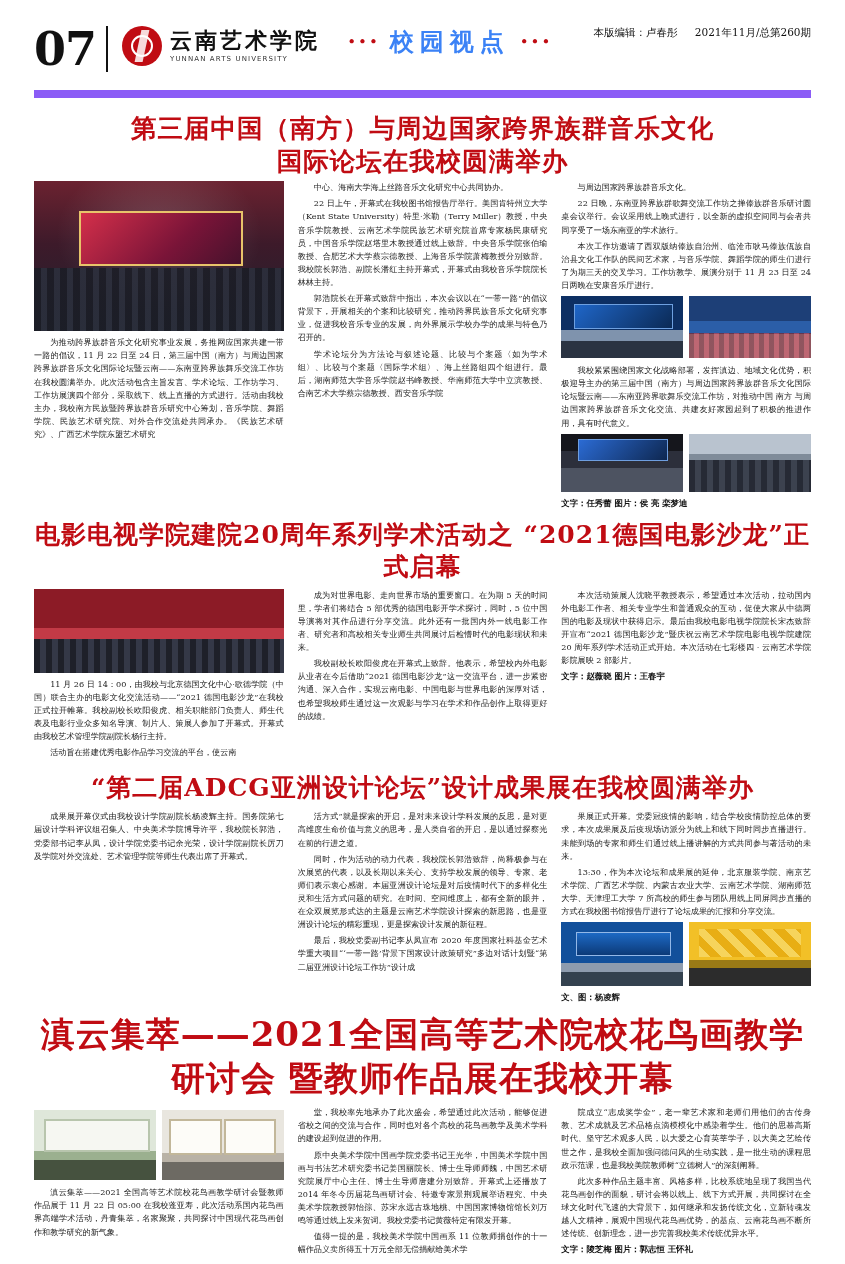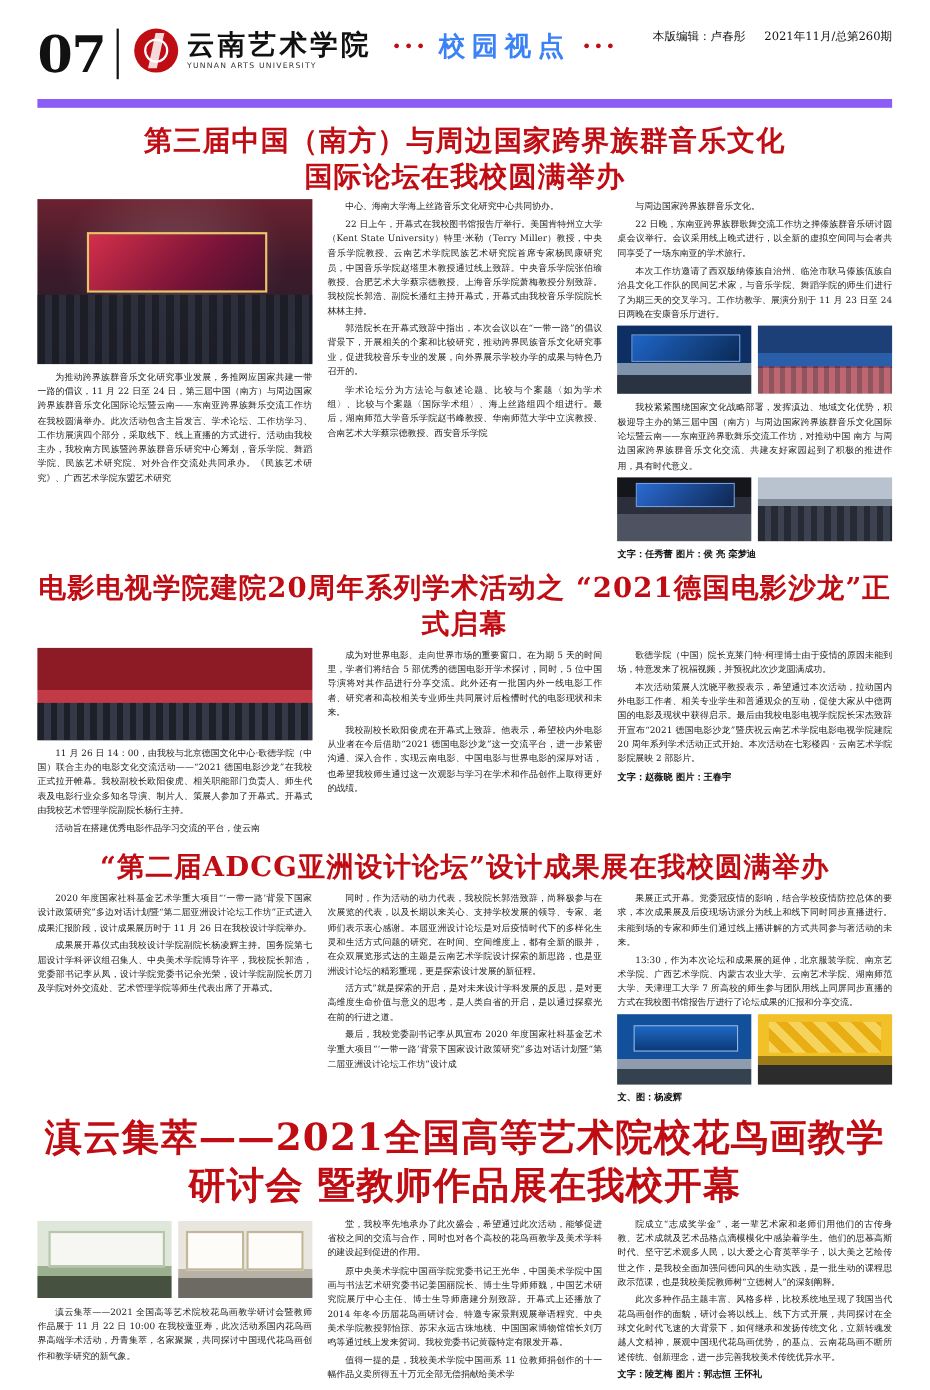--- a/index.html
+++ b/index.html
@@ -45,21 +45,21 @@
     box-sizing:border-box;
   }
   .logo-mark:before{
     content:"";position:absolute;left:16px;top:4px;
     width:8px;height:32px;background:#fff;
     transform:skewX(-12deg);
     opacity:.85;
   }
   .logo-text-cn{
     font-family:"DejaVu Serif","Liberation Serif",serif;
-    font-size:25px;font-weight:bold;color:#111;letter-spacing:3px;
+    font-size:22px;font-weight:bold;color:#111;letter-spacing:3px;
     line-height:1.05;
   }
   .logo-text-en{
     font-size:7px;color:#333;letter-spacing:1.1px;
     margin-top:2px;
   }
   .mast-center{
     flex:1;display:flex;align-items:center;justify-content:center;gap:10px;
     font-family:"DejaVu Serif","Liberation Serif",serif;
   }
@@ -267,37 +267,35 @@
       <div class="col">
         <div class="ph redhall" style="height:84px;margin-bottom:5px;"></div>
         <p class="body">11 月 26 日 14：00，由我校与北京德国文化中心·歌德学院（中国）联合主办的电影文化交流活动——“2021 德国电影沙龙”在我校正式拉开帷幕。我校副校长欧阳俊虎、相关职能部门负责人、师生代表及电影行业众多知名导演、制片人、策展人参加了开幕式。开幕式由我校艺术管理学院副院长杨行主持。</p>
         <p class="body">活动旨在搭建优秀电影作品学习交流的平台，使云南</p>
       </div>
       <div class="col">
         <p class="body">成为对世界电影、走向世界市场的重要窗口。在为期 5 天的时间里，学者们将结合 5 部优秀的德国电影开学术探讨，同时，5 位中国导演将对其作品进行分享交流。此外还有一批国内外一线电影工作者、研究者和高校相关专业师生共同展讨后检懵时代的电影现状和未来。</p>
         <p class="body">我校副校长欧阳俊虎在开幕式上致辞。他表示，希望校内外电影从业者在今后借助“2021 德国电影沙龙”这一交流平台，进一步紧密沟通、深入合作，实现云南电影、中国电影与世界电影的深厚对话，也希望我校师生通过这一次观影与学习在学术和作品创作上取得更好的战绩。</p>
       </div>
       <div class="col">
-        <p class="body">歌德学院（中国）院长克莱门特·柯理博士由于疫情的原因未能到场，特意发来了祝福视频，并预祝此次沙龙圆满成功。</p>
         <p class="body">本次活动策展人沈晓平教授表示，希望通过本次活动，拉动国内外电影工作者、相关专业学生和普通观众的互动，促使大家从中德两国的电影及现状中获得启示。最后由我校电影电视学院院长宋杰致辞开宣布“2021 德国电影沙龙”暨庆祝云南艺术学院电影电视学院建院 20 周年系列学术活动正式开始。本次活动在七彩楼四 · 云南艺术学院影院展映 2 部影片。</p>
         <div class="credit">文字：赵薇晓  图片：王春宇</div>
       </div>
     </div>
   </div>
 
   <div class="section">
     <div class="headline h3-main">“第二届ADCG亚洲设计论坛”设计成果展在我校圆满举办</div>
     <div class="cols3">
       <div class="col">
-        <p class="body">2020 年度国家社科基金艺术学重大项目“‘一带一路’背景下国家设计政策研究”多边对话计划暨“第二届亚洲设计论坛工作坊”正式进入成果汇报阶段，设计成果展历时于 11 月 26 日在我校设计学院举办。</p>
         <p class="body">成果展开幕仪式由我校设计学院副院长杨凌辉主持。国务院第七届设计学科评议组召集人、中央美术学院博导许平，我校院长郭浩，党委部书记李从凤，设计学院党委书记余光荣，设计学院副院长厉刀及学院对外交流处、艺术管理学院等师生代表出席了开幕式。</p>
       </div>
       <div class="col">
+        <p class="body">活方式”就是探索的开启，是对未来设计学科发展的反思，是对更高维度生命价值与意义的思考，是人类自省的开启，是以通过探察光在前的行进之道。</p>
         <p class="body">同时，作为活动的动力代表，我校院长郭浩致辞，尚释极参与在次展览的代表，以及长期以来关心、支持学校发展的领导、专家、老师们表示衷心感谢。本届亚洲设计论坛是对后疫情时代下的多样化生灵和生活方式问题的研究。在时间、空间维度上，都有全新的眼并，在众双展览形式达的主题是云南艺术学院设计探索的新思路，也是亚洲设计论坛的精彩重现，更是探索设计发展的新征程。</p>
-        <p class="body">活方式”就是探索的开启，是对未来设计学科发展的反思，是对更高维度生命价值与意义的思考，是人类自省的开启，是以通过探察光在前的行进之道。</p>
         <p class="body">最后，我校党委副书记李从凤宣布 2020 年度国家社科基金艺术学重大项目“‘一带一路’背景下国家设计政策研究”多边对话计划暨“第二届亚洲设计论坛工作坊”设计成</p>
       </div>
       <div class="col">
         <p class="body">果展正式开幕。党委冠疫情的影响，结合学校疫情防控总体的要求，本次成果展及后疫现场访派分为线上和线下同时同步直播进行。未能到场的专家和师生们通过线上播讲解的方式共同参与著活动的未来。</p>
         <p class="body">13:30，作为本次论坛和成果展的延伸，北京服装学院、南京艺术学院、广西艺术学院、内蒙古农业大学、云南艺术学院、湖南师范大学、天津理工大学 7 所高校的师生参与团队用线上同屏同步直播的方式在我校图书馆报告厅进行了论坛成果的汇报和分享交流。</p>
         <div class="imgrow">
           <div class="ph banner" style="height:64px;"></div>
           <div class="ph yellow" style="height:64px;"></div>
         </div>
         <div class="credit">文、图：杨凌辉</div>
@@ -309,21 +307,21 @@
     <div class="headline h4-main">
       <span>滇云集萃——2021全国高等艺术院校花鸟画教学研讨会</span>
       <span class="l2">暨教师作品展在我校开幕</span>
     </div>
     <div class="cols3">
       <div class="col">
         <div class="imgrow">
           <div class="ph green" style="height:70px;"></div>
           <div class="ph exhibit" style="height:70px;"></div>
         </div>
-        <p class="body">滇云集萃——2021 全国高等艺术院校花鸟画教学研讨会暨教师作品展于 11 月 22 日 10:00 在我校蓬亚寿，此次活动系国内花鸟画界高端学术活动，丹青集萃，名家聚聚，共同探讨中国现代花鸟画创作和教学研究的新气象。</p>
+        <p class="body">滇云集萃——2021 全国高等艺术院校花鸟画教学研讨会暨教师作品展于 11 月 22 日 05:00 在我校蓬亚寿，此次活动系国内花鸟画界高端学术活动，丹青集萃，名家聚聚，共同探讨中国现代花鸟画创作和教学研究的新气象。</p>
       </div>
       <div class="col">
         <p class="body">堂，我校率先地承办了此次盛会，希望通过此次活动，能够促进省校之间的交流与合作，同时也对各个高校的花鸟画教学及美术学科的建设起到促进的作用。</p>
         <p class="body">原中央美术学院中国画学院党委书记王光华，中国美术学院中国画与书法艺术研究委书记姜国丽院长、博士生导师师魏，中国艺术研究院展厅中心主任、博士生导师唐建分别致辞。开幕式上还播放了 2014 年冬今历届花鸟画研讨会、特邀专家景荆观展举语程究、中央美术学院教授郭怡孮、苏宋永远古珠地桃、中国国家博物馆馆长刘万鸣等通过线上发来贺词。我校党委书记黄薇特定有限发开幕。</p>
         <p class="body">值得一提的是，我校美术学院中国画系 11 位教师捐创作的十一幅作品义卖所得五十万元全部无偿捐献给美术学</p>
       </div>
       <div class="col">
         <p class="body">院成立“志成奖学金”，老一辈艺术家和老师们用他们的古传身教、艺术成就及艺术品格点滴模模化中感染着学生。他们的思慕高斯时代、坚守艺术观多人民，以大爱之心育英莘学子，以大美之艺绘传世之作，是我校全面加强问德问风的生动实践，是一批生动的课程思政示范课，也是我校美院教师树“立德树人”的深刻阐释。</p>
         <p class="body">此次多种作品主题丰富、风格多样，比校系统地呈现了我国当代花鸟画创作的面貌，研讨会将以线上、线下方式开展，共同探讨在全球文化时代飞速的大背景下，如何继承和发扬传统文化，立新转魂发越人文精神，展观中国现代花鸟画优势，的基点、云南花鸟画不断所述传统、创新理念，进一步完善我校美术传统优异水平。</p>
         <div class="credit">文字：陵芝梅  图片：郭志恒 王怀礼</div>

